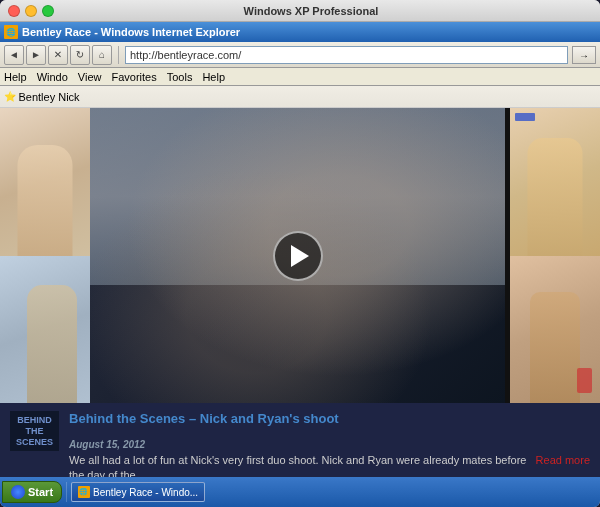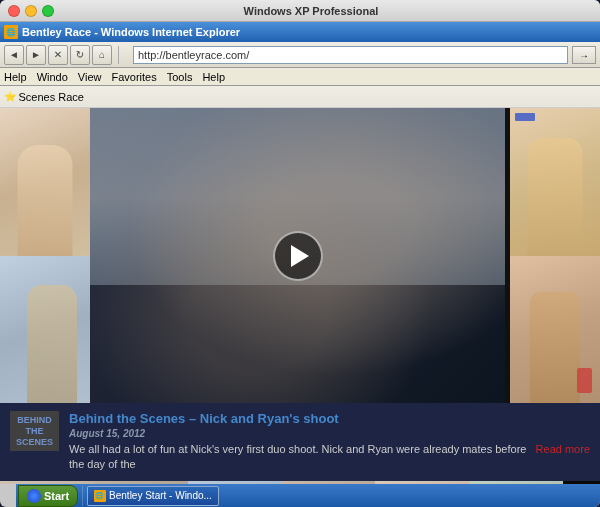--- a/index.html
+++ b/index.html
@@ -109,21 +109,20 @@
       justify-content: center;
       cursor: pointer;
       color: #444;
     }
 
     .ie-address-bar {
       display: flex;
       align-items: flex-end;
       flex: 1;
       gap: 4px;
-      margin-left: 8px;
     }
 
     .ie-address-input {
       flex: 1;
       height: 18px;
       border: 1px solid #7f9db9;
       background: white;
       padding: 1px 4px;
       font-size: 11px;
       color: #333;
@@ -273,41 +272,41 @@
     .blog-section {
       background: #1e2444;
       padding: 8px 10px;
       display: flex;
       align-items: flex-start;
       gap: 10px;
       min-height: 65px;
     }
 
     .blog-tag {
-      background: #404040;
+      background: #0f172a;
       color: #7090cc;
       font-size: 9px;
       font-weight: bold;
       padding: 4px 6px;
       text-align: center;
       line-height: 1.2;
       min-width: 42px;
       flex-shrink: 0;
       text-transform: uppercase;
     }
 
     .blog-content {
       flex: 1;
     }
 
     .blog-title {
       font-size: 13px;
       font-weight: bold;
       color: #4488cc;
-      margin-bottom: 2px;
+      margin-bottom: 13px;
     }
 
     .blog-date {
       font-size: 10px;
       color: #8899aa;
       margin-bottom: 3px;
       font-style: italic;
       font-weight: bold;
     }
 
@@ -342,27 +341,26 @@
     .bottom-thumb:nth-child(1) { background: linear-gradient(160deg, #d0c0b0, #b0a090); }
     .bottom-thumb:nth-child(2) { background: linear-gradient(160deg, #c0b0a0, #a09080); }
     .bottom-thumb:nth-child(3) { background: linear-gradient(160deg, #b8c8d8, #98a8b8); }
     .bottom-thumb:nth-child(4) { background: linear-gradient(160deg, #c8b8a8, #a89888); }
     .bottom-thumb:nth-child(5) { background: linear-gradient(160deg, #d8c8b8, #b8a898); }
     .bottom-thumb:nth-child(6) { background: linear-gradient(160deg, #c0d0c0, #a0b0a0); }
     .bottom-thumb:last-child { flex: 0.5; }
 
     
     .taskbar {
-      height: 23px;
+      height: 30px;
       background: linear-gradient(180deg, #3a78c8, #1a58a8);
       display: flex;
       align-items: center;
       padding: 0 2px;
       gap: 2px;
-      margin-left: 16px;
     }
 
     .start-btn {
       background: linear-gradient(180deg, #5a9838, #3a7818);
       border: 1px solid #2a5808;
       border-radius: 0 8px 8px 0;
       color: white;
       font-size: 11px;
       font-weight: bold;
       padding: 2px 8px;
@@ -491,21 +489,21 @@
       <span class="ie-menu-item">Windo</span>
       <span class="ie-menu-item">View</span>
       <span class="ie-menu-item">Favorites</span>
       <span class="ie-menu-item">Tools</span>
       <span class="ie-menu-item">Help</span>
     </div>
 
     <div class="ie-favbar">
       <div class="fav-item">
         <span style="font-size:10px;">⭐</span>
-        <span>Scenes Race</span>
+        <span>Bentley Nick</span>
       </div>
     </div>
 
     <div class="website-content">
 
       <div class="video-section">
 
         <div class="thumb-strip-left">
           <div class="thumb-img thumb-img-top-left">
             <div style="position:absolute;bottom:0;left:50%;transform:translateX(-50%);width:55px;height:75%;background:linear-gradient(180deg,#e8d0b0,#c8a880);border-radius:20px 20px 0 0;opacity:0.8;"></div>
@@ -571,17 +569,17 @@
   </div>
 
   <div class="taskbar">
     <button class="start-btn">
       <div class="start-icon"></div>
       <span>Start</span>
     </button>
     <div class="taskbar-divider"></div>
     <div class="taskbar-item active">
       <div class="taskbar-ie-icon">🌐</div>
-      <span>Bentley Start - Windo...</span>
+      <span>Bentley Race - Windo...</span>
     </div>
   </div>
 
 </div>
 
 </body></html>

